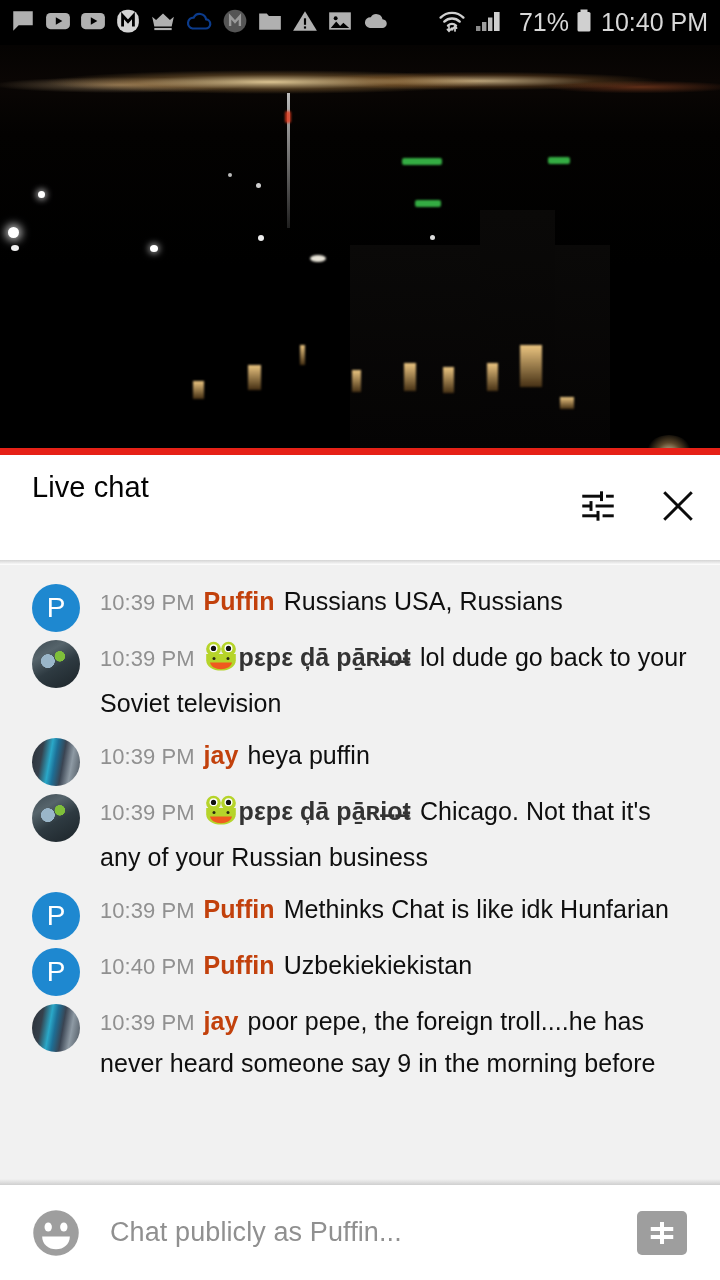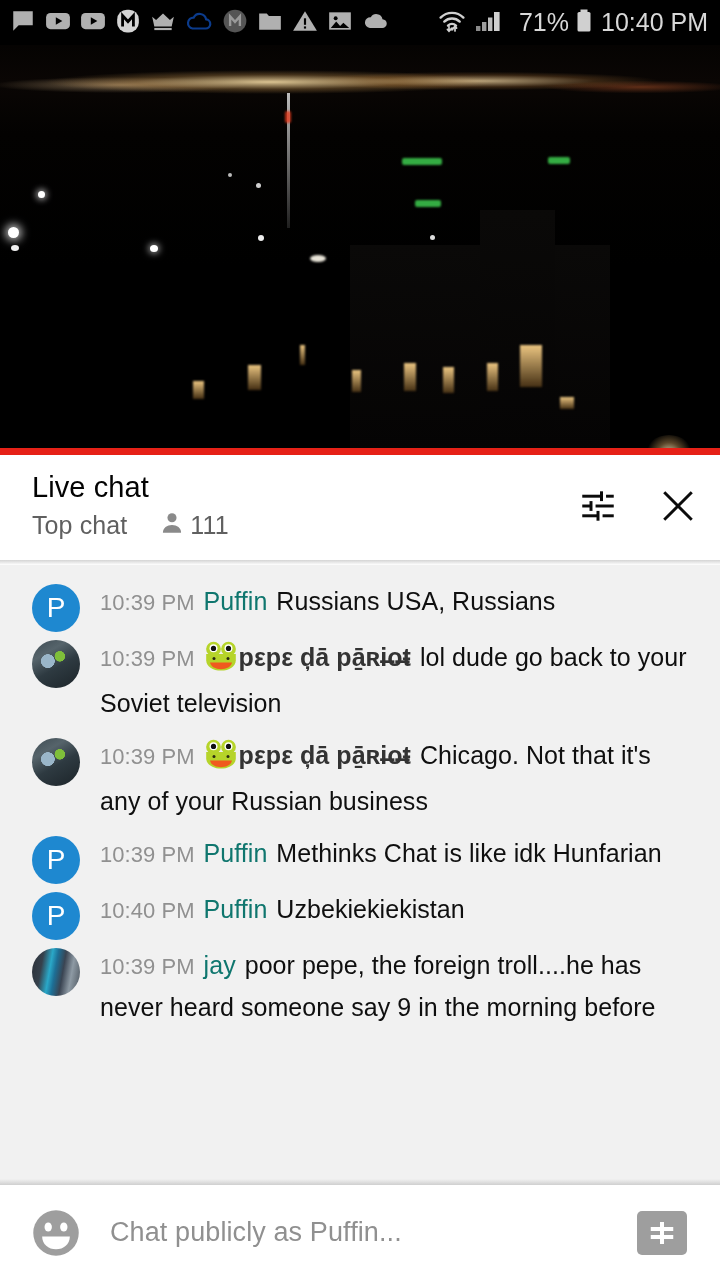--- a/index.html
+++ b/index.html
@@ -140,21 +140,21 @@
     background:
       linear-gradient(100deg,#2b3038 0%,#36414c 22%,#2aa8c8 38%,#1d6f96 48%,#3a4452 62%,#8e9aa4 78%,#4a535c 100%);
   }
   .msg-body {
     padding-left: 76px;
     font-size: 25px; line-height: 40px;
     color: #0f0f0f; letter-spacing: .05px;
     word-wrap: break-word;
   }
   .ts { color: #909090; font-size: 22px; margin-right: 9px; }
-  .author { font-weight: normal; color: #0f766e; margin-right: 9px; }
+  .author { font-weight: bold; color: #c2410c; margin-right: 9px; }
   .author-pepe { font-weight: bold; color: #333333; margin-right: 9px; white-space: nowrap; }
   .frog { display: inline-block; vertical-align: -6px; margin-right: 1px; }
   .txt { color: #0f0f0f; }
   .list-shadow {
     position:absolute; left:0; bottom:0; width:720px; height:6px;
     background: linear-gradient(0deg, rgba(0,0,0,.14), rgba(0,0,0,0));
   }
 
   
   .input-bar {
@@ -336,32 +336,20 @@
 
 </div>
 
 <div class="progress">
   <div class="progress-played"></div>
 </div>
 
 <div class="chat-header">
   <div class="ch-titles">
     <div class="ch-title">Live chat</div>
-    <div class="ch-sub">
-      <span class="ch-subtext">Top chat</span>
-      <span class="ch-count-wrap">
-        <span>
-          <svg width="26" height="26" viewBox="0 0 24 24">
-            <circle cx="12" cy="7.2" r="4.2" fill="#8a8a8a"></circle>
-            <path d="M3.6 21c0-4.6 3.8-7.2 8.4-7.2s8.4 2.6 8.4 7.2z" fill="#8a8a8a"></path>
-          </svg>
-        </span>
-        <span class="ch-count">111</span>
-      </span>
-    </div>
   </div>
   <div class="ch-actions">
     <div class="ch-btn">
       <svg width="42" height="42" viewBox="0 0 24 24">
         <g stroke="#0b0b0b" stroke-width="1.7" stroke-linecap="butt">
           <line x1="3" y1="6.4" x2="14" y2="6.4"></line>
           <line x1="16.6" y1="6.4" x2="21" y2="6.4"></line>
           <line x1="14" y1="3.6" x2="14" y2="9.2"></line>
           <line x1="3" y1="12" x2="8" y2="12"></line>
           <line x1="10.6" y1="12" x2="21" y2="12"></line>
@@ -412,20 +400,30 @@
               <circle cx="24.5" cy="8.4" r="2.6" fill="#111"></circle>
               <path d="M2.2 14h29.6v6.2c0 6.2-6.6 10.4-14.8 10.4S2.2 26.4 2.2 20.2z" fill="#b6d42a"></path>
               <circle cx="10" cy="18.6" r="1.5" fill="#2a2a10"></circle>
               <circle cx="24" cy="18.6" r="1.5" fill="#2a2a10"></circle>
               <path d="M6 22.6h22c-.8 4.2-5.4 6.6-11 6.6S6.8 26.8 6 22.6z" fill="#f05a1e"></path>
             </svg></span><span class="author-pepe">pεpε ḑā pā̱ʀi̶o̶ŧ</span><span class="txt">lol dude go back to your Soviet television</span>
       </div>
     </div>
   </div>
 
+  <div class="msg">
+    <div class="msg-inner">
+      <div class="avatar">
+        <div class="av-photo av-jay"></div>
+      </div>
+      <div class="msg-body">
+        <span class="ts">10:39 PM</span><span class="author">jay</span><span class="txt">heya puffin</span>
+      </div>
+    </div>
+  </div>
 
   <div class="msg">
     <div class="msg-inner">
       <div class="avatar">
         <div class="av-photo av-pepe"></div>
       </div>
       <div class="msg-body">
         <span class="ts">10:39 PM</span><span class="frog"><svg width="34" height="32" viewBox="0 0 34 32">
               <ellipse cx="9.5" cy="9" rx="7.4" ry="7.2" fill="#b6d42a"></ellipse>
               <ellipse cx="24.5" cy="9" rx="7.4" ry="7.2" fill="#b6d42a"></ellipse>

